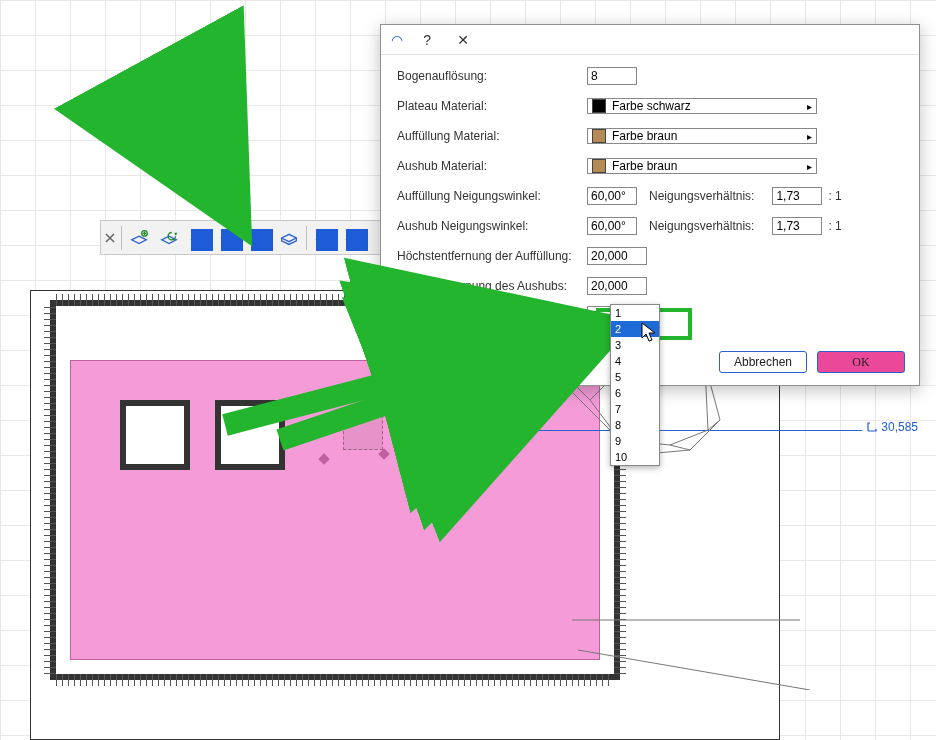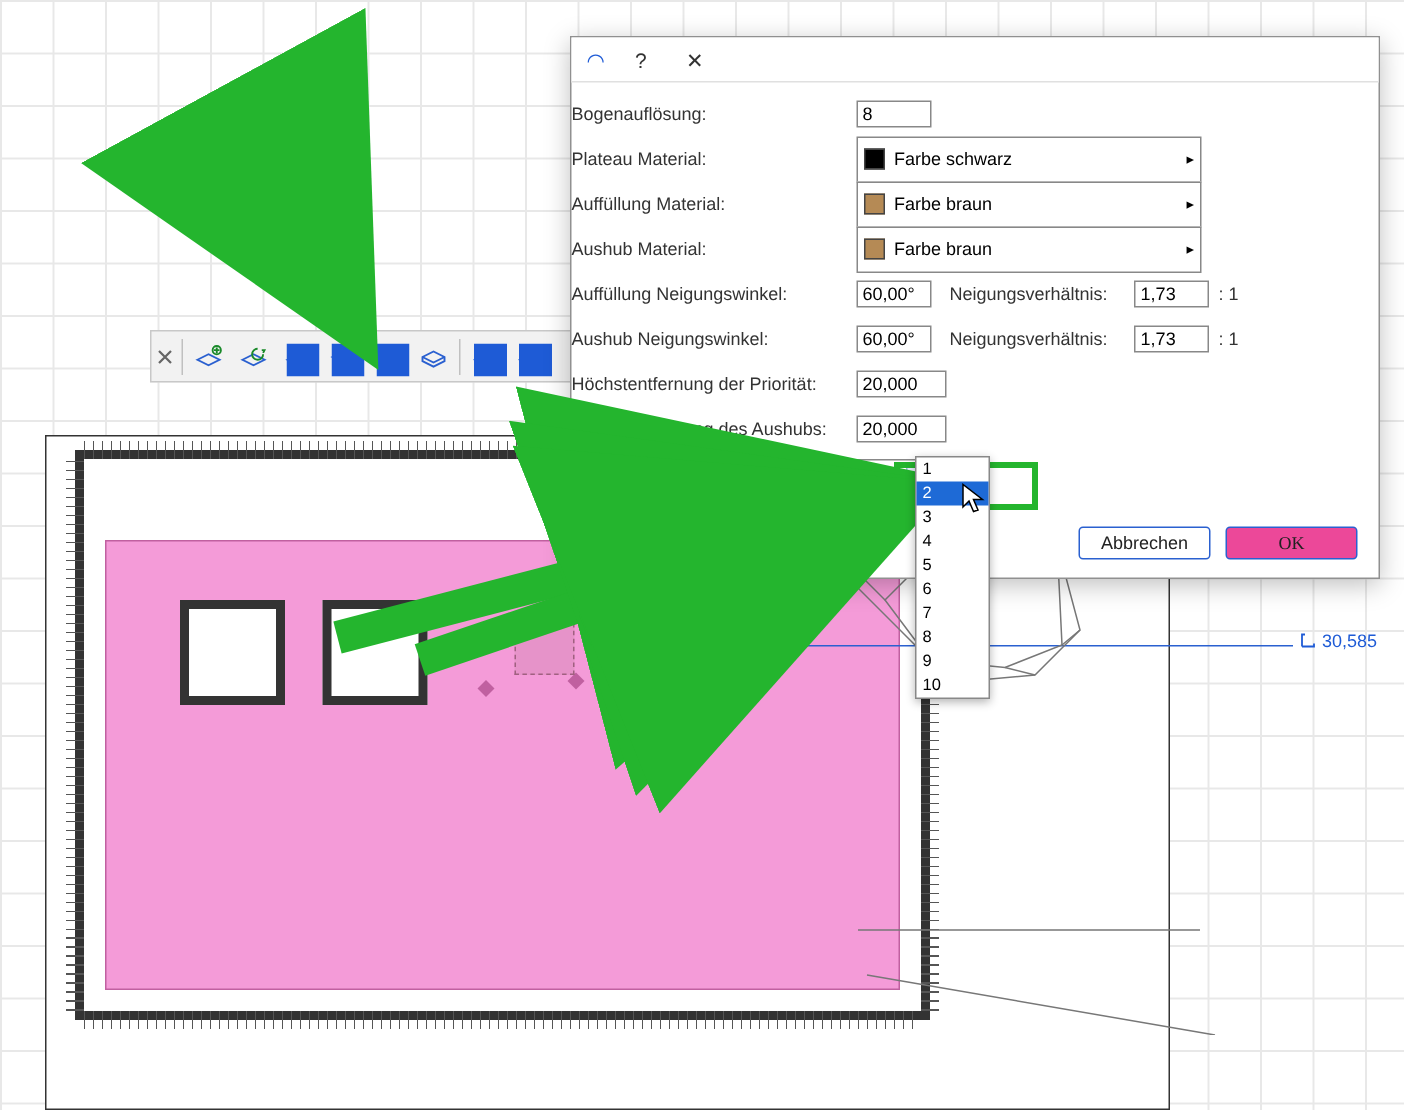--- a/index.html
+++ b/index.html
@@ -76,26 +76,26 @@
 
 .dialog {
   position: absolute; left: 380px; top: 24px; width: 540px;
   background: #fff; border: 1px solid #909090; box-shadow: 0 4px 16px rgba(0,0,0,.25);
 }
 .titlebar { height: 30px; background: #fff; border-bottom: 1px solid #e0e0e0; display:flex; align-items:center; padding: 0 6px 0 10px; }
 .titlebar .app-icon { color:#1e5bd6; font-size:14px; margin-right:6px; }
 .titlebar .title { flex:1; color:#333; font-size: 12px; }
 .titlebar .winbtn { width:36px; height:28px; display:flex; align-items:center; justify-content:center; color:#333; cursor:pointer; font-size:14px; }
 
-.body { padding: 6px 14px 10px 0; }
+.body { padding: 6px 14px 10px 16px; }
 .row { display:flex; align-items:center; height: 30px; }
 .label { width: 190px; color:#333; }
 .inp { width: 50px; height: 18px; border: 1px solid #888; padding: 0 3px; background:#fff; }
 .inp-wide { width: 60px; }
-.mat-picker { display:flex; align-items:center; border:1px solid #888; height:31px; width:230px; padding:0 4px; gap:6px; background:#fff; cursor:pointer; }
+.mat-picker { display:flex; align-items:center; border:1px solid #888; height:16px; width:230px; padding:0 4px; gap:6px; background:#fff; cursor:pointer; }
 .mat-swatch { width:14px; height:14px; border:1px solid #444; }
 .mat-arrow { margin-left:auto; font-size:10px; }
 .sublabel { margin-left: 12px; color:#333; }
 .ratio-suffix { margin-left: 6px; color:#333; }
 
 .select { position:relative; width:50px; height:20px; border:1px solid #888; display:flex; align-items:center; padding:0 2px 0 4px; background:#fff; cursor:pointer; }
 .select .chev { margin-left:auto; width:14px; height:14px; background:#e7eefb; border:1px solid #9ab4e0; display:flex; align-items:center; justify-content:center; font-size:8px; color:#2a60d0; }
 
 .dropdown { position:absolute; left: 610px; top: 304px; width:50px; background:#fff; border:1px solid #888; box-shadow:0 2px 6px rgba(0,0,0,.3); z-index:50; }
 .dropdown .opt { height:16px; padding:0 4px; display:flex; align-items:center; cursor:pointer; font-size:11px; }
@@ -289,21 +289,21 @@
 
     <div class="row">
       <span class="label">Aushub Neigungswinkel:</span>
       <input class="inp" value="60,00°" style="">
       <span class="sublabel">Neigungsverhältnis:</span>
       <input class="inp" style="margin-left: 18px;" value="1,73">
       <span class="ratio-suffix">: 1</span>
     </div>
 
     <div class="row">
-      <span class="label">Höchstentfernung der Priorität:</span>
+      <span class="label">Höchstentfernung der Auffüllung:</span>
       <input class="inp inp-wide" value="20,000" style="">
     </div>
 
     <div class="row">
       <span class="label">Höchstentfernung des Aushubs:</span>
       <input class="inp inp-wide" value="20,000" style="">
     </div>
 
     <div class="row">
       <span class="label">Priorität:</span>

